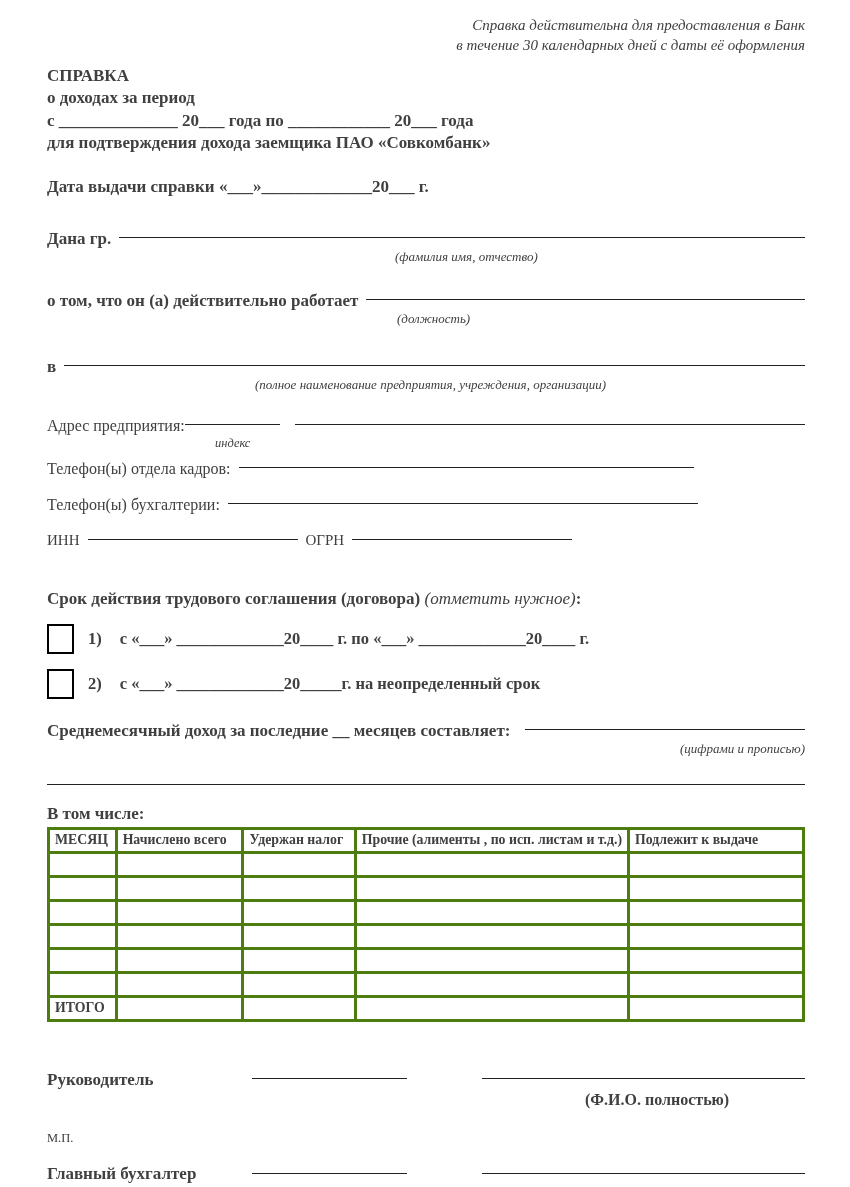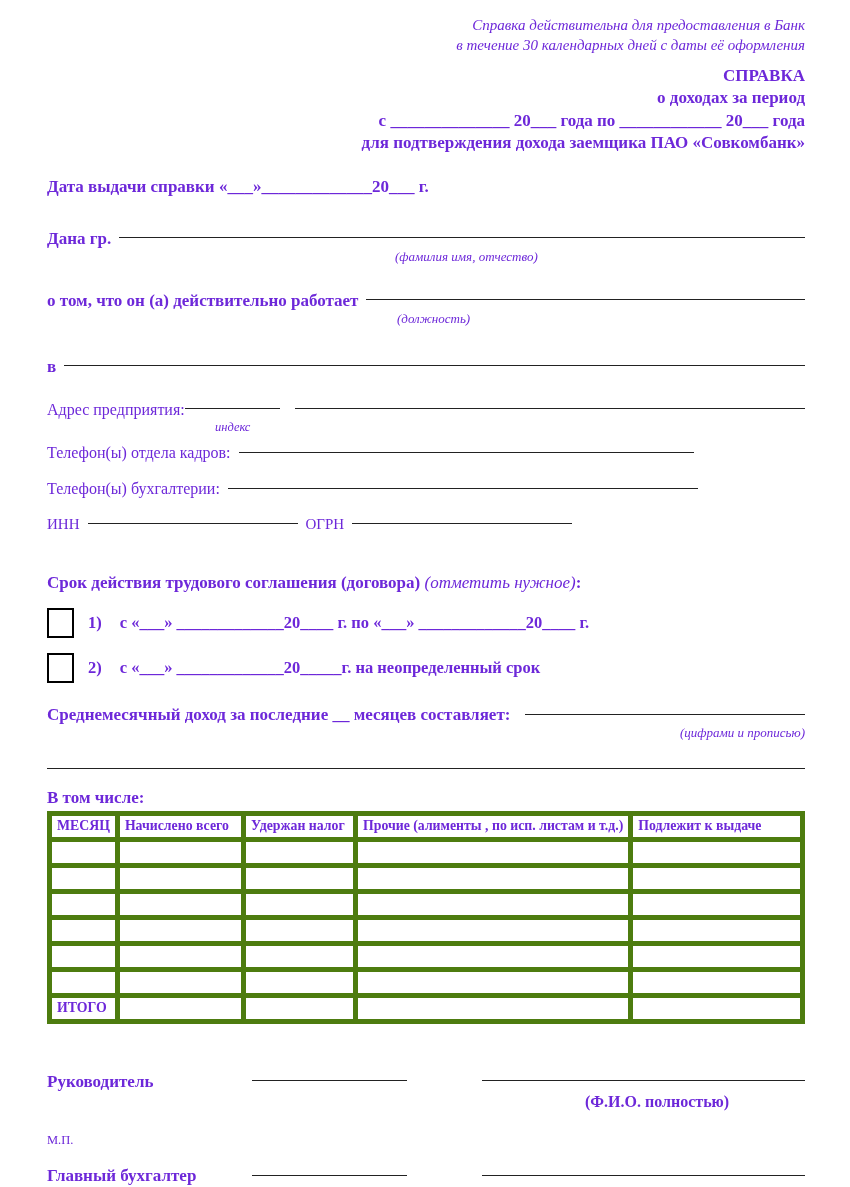--- a/index.html
+++ b/index.html
@@ -1,43 +1,43 @@
 <!DOCTYPE html>
 <html><head>
 <meta charset="utf-8">
 <style>
   html,body{margin:0;padding:0;background:#e8e8e8;}
   .page{
     width:850px;height:1187px;margin:0 auto;background:#ffffff;
     box-sizing:border-box;padding:16px 45px 0 47px;
-    font-family:"Liberation Serif", serif;color:#6d28d9;overflow:hidden;
+    font-family:"Liberation Serif", serif;color:#404040;overflow:hidden;
   }
   .note{font-style:italic;font-size:15px;text-align:right;line-height:1.3;}
-  .title{margin-top:10px;text-align:right;font-weight:bold;font-size:17px;line-height:1.32;}
+  .title{margin-top:10px;text-align:left;font-weight:bold;font-size:17px;line-height:1.32;}
   .bold{font-weight:bold;}
   .big{font-size:17px;}
   .frow{display:flex;align-items:center;white-space:nowrap;}
   .line{border-bottom:1px solid #222;flex:1;height:1px;margin-bottom:3px;}
   .line.fw95{flex:0 0 95px;}
   .line.w455{flex:0 0 455px;}
   .line.w470{flex:0 0 470px;}
   .line.w210{flex:0 0 210px;}
   .line.w220{flex:0 0 220px;}
   .line.w155{flex:0 0 155px;}
   .gap15{flex:0 0 15px;}
   .gap8{flex:0 0 8px;}
   .gap75{flex:0 0 75px;}
   .hintrow{font-size:13px;font-style:italic;line-height:1.15;margin-top:1px;}
   .hintrow.tiny{font-size:12.5px;}
   .fio{font-size:16px;font-weight:bold;font-style:normal;}
   .chk-row{display:flex;align-items:center;margin-top:15px;font-weight:bold;font-size:16.5px;white-space:nowrap;}
   .chkbox{width:23px;height:26px;border:2px solid #000;background:#fff;margin-right:14px;flex:0 0 auto;}
   .chk-num{margin-right:18px;}
   table.inc{border-collapse:collapse;width:100%;margin-top:3px;}
-  table.inc th, table.inc td{border:5px solid #4d7c0f;padding:2px 5px;font-size:13.8px;height:17px;}
+  table.inc th, table.inc td{border:3px solid #4d7c0f;padding:2px 5px;font-size:13.8px;height:17px;}
   table.inc th{font-weight:bold;text-align:left;white-space:nowrap;}
   table.inc{border:2px solid #000;}
   table.inc thead th{border-bottom:2px solid #000;}
   td.total{font-weight:bold;font-size:14.5px;}
 </style>
 </head>
 <body>
 
 <div class="page">
 
@@ -67,20 +67,21 @@
     <span class="gap8"></span>
     <span class="line"></span>
   </div>
   <div class="hintrow" style="padding-left:350px;">(должность)</div>
 
   <div class="frow bold big" style="margin-top:30px;">
     <span>в</span>
     <span class="gap8"></span>
     <span class="line"></span>
   </div>
+  <div class="hintrow" style="padding-left:208px;">(полное наименование предприятия, учреждения, организации)</div>
 
   <div class="frow" style="margin-top:24px;font-size:16px;">
     <span>Адрес предприятия:</span>
     <span class="line fw95"></span>
     <span class="gap15"></span>
     <span class="line"></span>
   </div>
   <div class="hintrow tiny" style="padding-left:168px;">индекс</div>
 
   <div class="frow" style="margin-top:10px;font-size:16px;">

